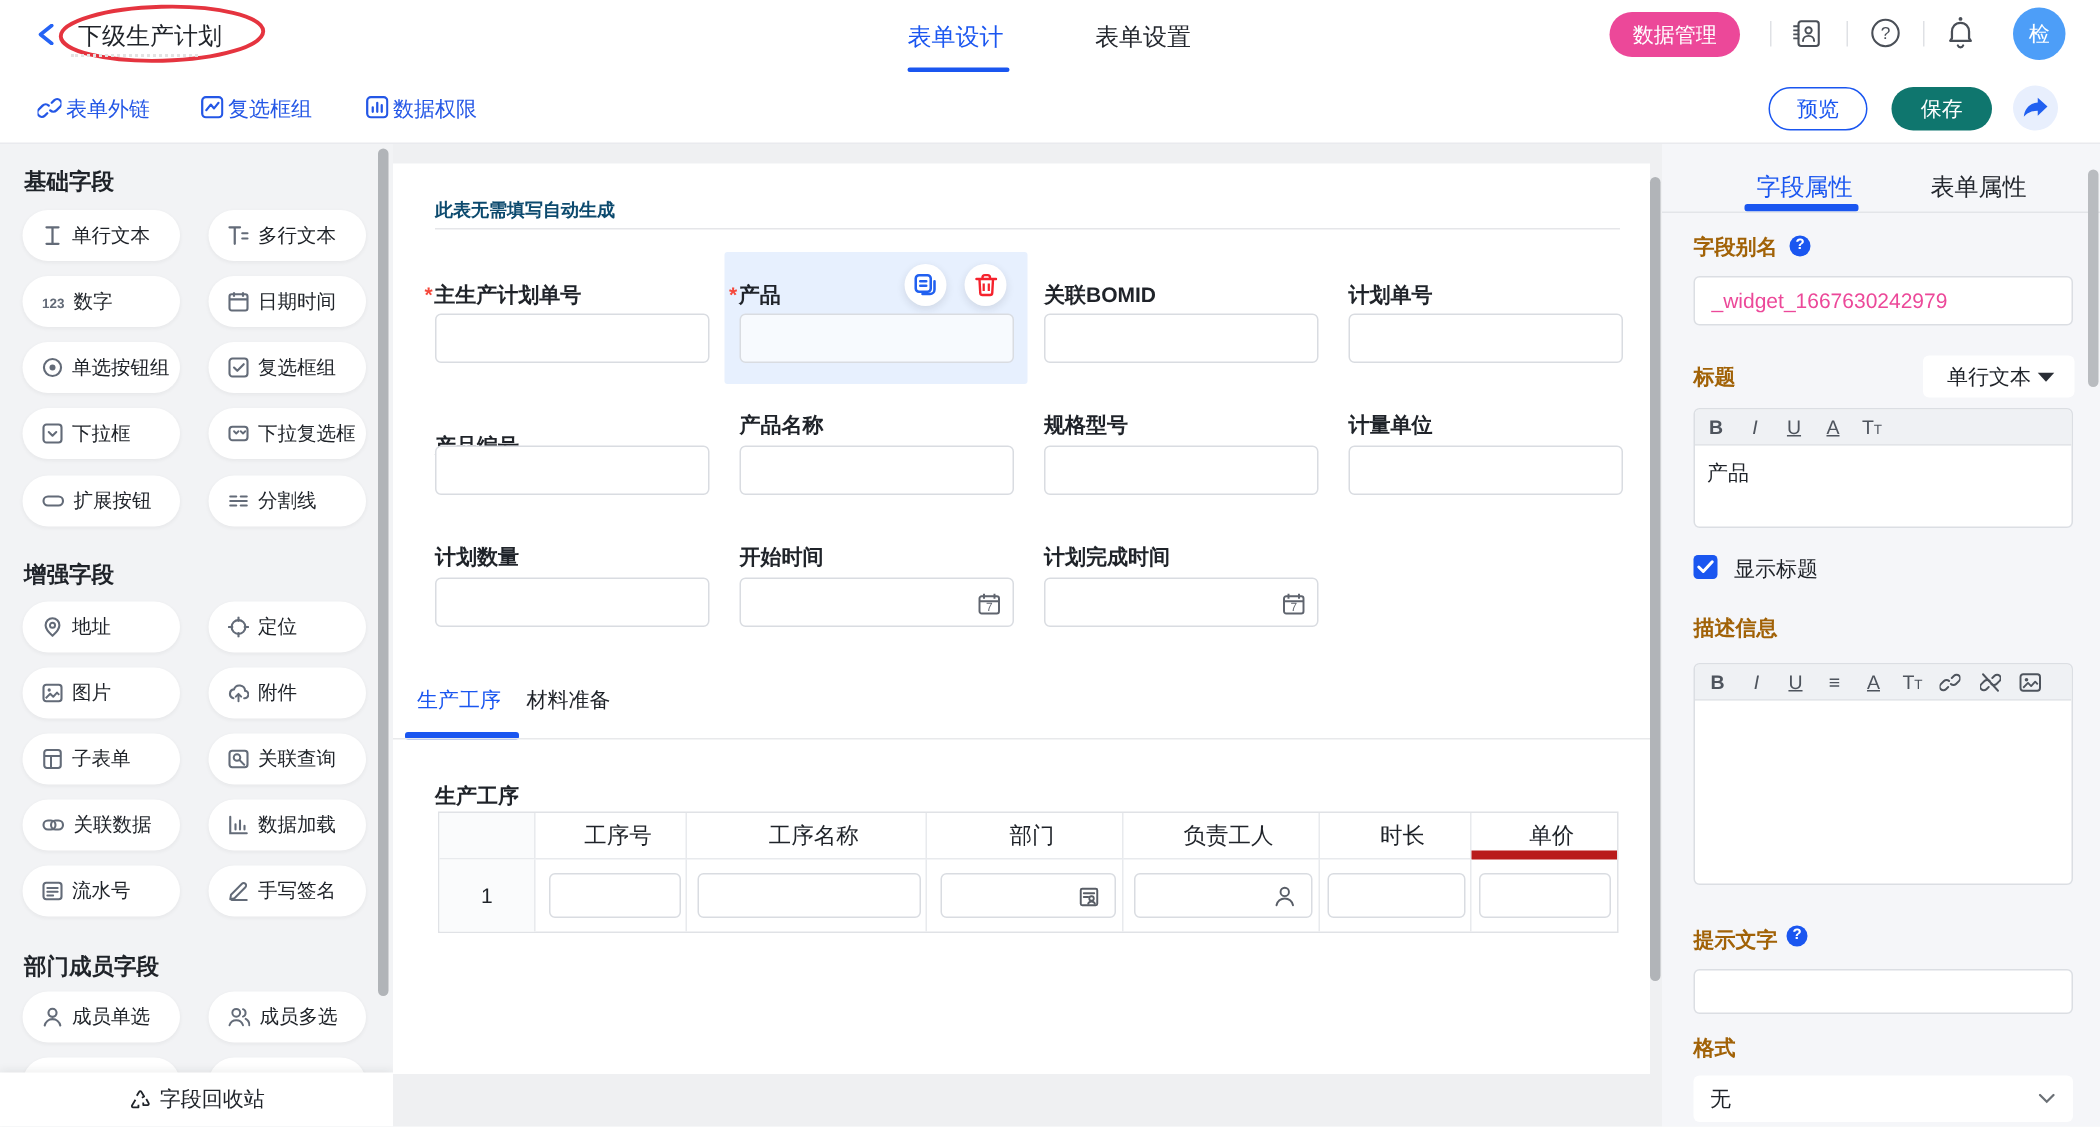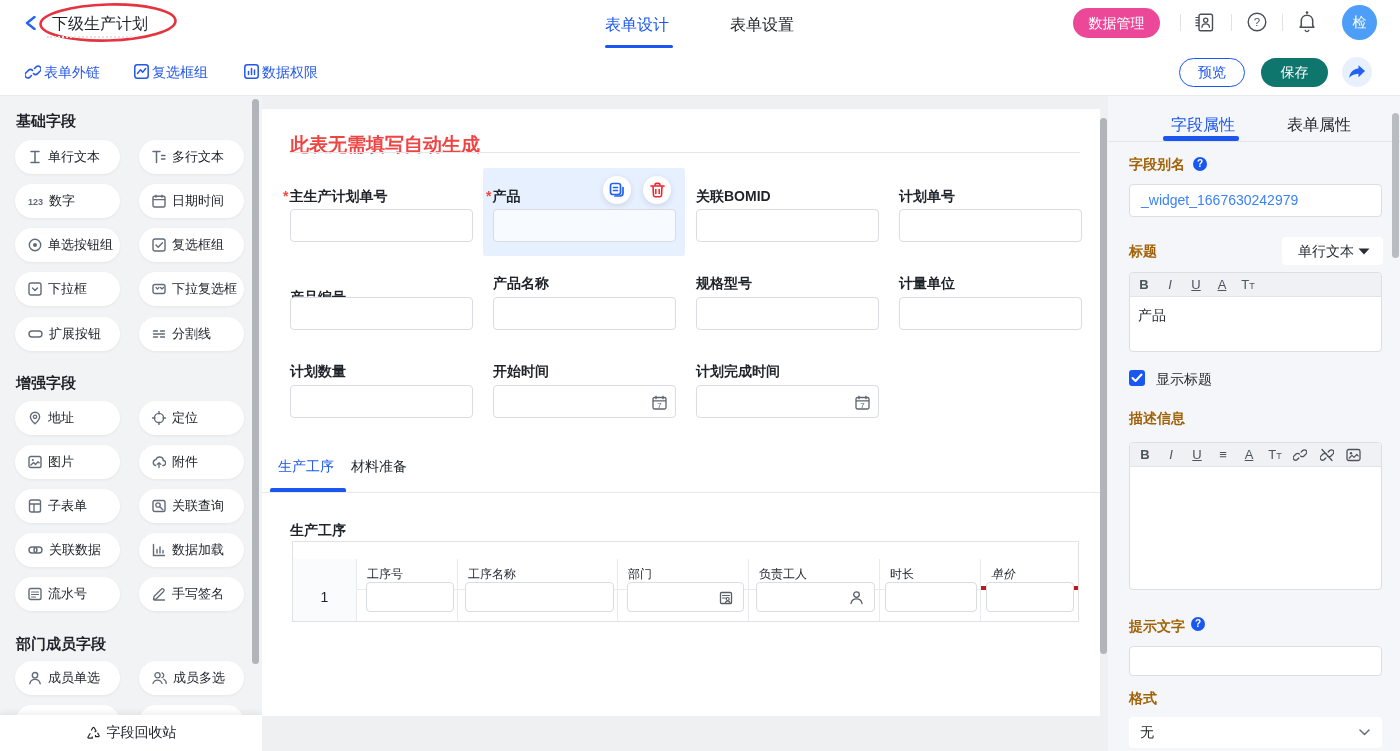--- a/index.html
+++ b/index.html
@@ -27,34 +27,34 @@
 .sidebar{position:absolute;left:0;top:96px;width:262px;height:655px;background:#f2f3f5;overflow:hidden;padding-left:32px;}
 .sec-title{position:absolute;left:16px;font-size:15px;font-weight:bold;color:#1f2329;}
 .pill{position:absolute;width:105px;height:34px;border-radius:18px;background:#fff;box-shadow:0 1px 3px rgba(31,35,41,.06);font-size:13px;color:#20242a;display:flex;align-items:center;padding-left:13px;white-space:nowrap;}
 .pill svg{margin-right:6px;flex:none;}
 .sb-scroll{position:absolute;left:252px;top:3px;width:7px;height:565px;border-radius:4px;background:#b1b4b8;}
 .recycle{position:absolute;left:0;top:619px;width:262px;height:36px;background:#fff;box-shadow:0 -2px 6px rgba(31,35,41,.08);font-size:14px;color:#20242a;display:flex;align-items:center;justify-content:center;}
 
 .canvas{position:absolute;left:262px;top:96px;width:846px;height:655px;background:#eff0f2;}
 .form{position:absolute;left:0;top:13px;width:838px;height:607px;background:#fff;}
 .cv-scroll{position:absolute;left:838px;top:22px;width:7px;height:536px;background:#b1b4b8;border-radius:4px;}
-.fm-title{position:absolute;left:28px;top:23px;font-size:19px;font-weight:bold;color:#ef4444;}
+.fm-title{position:absolute;left:28px;top:23px;font-size:12px;font-weight:bold;color:#0c4a6e;}
 .fm-div{position:absolute;left:28px;top:43px;width:790px;height:1px;background:#e5e6e9;}
 .flabel{position:absolute;font-size:14px;font-weight:bold;color:#1f2329;white-space:nowrap;}
 .flabel .req{color:#f5483b;margin-right:1px;font-weight:bold;}
 .finput{position:absolute;width:183px;height:33px;border:1px solid #d9dce1;border-radius:4px;background:#fff;}
 .fsel{position:absolute;left:221px;top:59px;width:202px;height:88px;background:#e7f0fe;border-radius:2px;}
 .cirbtn{position:absolute;top:-12px;width:28px;height:28px;border-radius:50%;background:#fff;box-shadow:0 2px 6px rgba(31,35,41,.12);display:flex;align-items:center;justify-content:center;}
 .ctab1{position:absolute;left:16px;top:349px;font-size:14px;color:#1a56f0;}
 .ctab2{position:absolute;left:89px;top:349px;font-size:14px;color:#1f2329;}
 .ctabu{position:absolute;left:8px;top:379px;width:76px;height:5px;background:#1a56f0;border-radius:2px;}
 .ctabsep{position:absolute;left:0;top:383px;width:838px;height:1px;background:#e8e9eb;}
 .sub-title{position:absolute;left:28px;top:413px;font-size:14px;font-weight:bold;color:#1f2329;}
 .gtable{position:absolute;left:30px;top:432px;width:787px;height:81px;border:1px solid #e0e2e6;background:#fff;}
-.gth{position:absolute;top:17px;height:31px;border-right:1px solid #e8eaed;font-size:12px;color:#1f2329;line-height:31px;padding-left:10px;}
+.gth{position:absolute;top:0;height:31px;border-right:1px solid #e8eaed;font-size:15px;color:#1f2329;line-height:31px;padding-left:10px;text-align:center;}
 .gtd{position:absolute;top:31px;height:48px;border-right:1px solid #e8eaed;}
 .ginput{position:absolute;top:9px;height:30px;border:1px solid #d9dce1;border-radius:4px;background:#fff;}
 
 .rpanel{position:absolute;left:1108px;top:96px;width:292px;height:655px;background:#f5f6f9;}
 .rtab1{position:absolute;left:63px;top:19px;font-size:16px;color:#1a56f0;}
 .rtab2{position:absolute;left:179px;top:19px;font-size:16px;color:#23272e;}
 .rtabu{position:absolute;left:55px;top:40px;width:76px;height:5px;background:#1a56f0;border-radius:2px;}
 .rtabsep{position:absolute;left:0;top:45px;width:292px;height:1px;background:#e3e5e9;}
 .rlabel{position:absolute;left:21px;font-size:14px;font-weight:bold;color:#a16207;}
 .rinput{position:absolute;left:21px;width:253px;border:1px solid #dbdee3;border-radius:4px;background:#fff;font-size:13px;color:#51565f;}
@@ -293,21 +293,21 @@
       <div class="ctabsep"></div>
       <div class="sub-title">生产工序</div>
 
       <div class="gtable">
         <div class="gth" style="left:0;width:64px;border-bottom:1px solid #e8eaed;background:#fafbfc;"></div>
         <div class="gth" style="left:64px;width:101px;border-bottom:1px solid #e8eaed;">工序号</div>
         <div class="gth" style="left:165px;width:160px;border-bottom:1px solid #e8eaed;">工序名称</div>
         <div class="gth" style="left:325px;width:131px;border-bottom:1px solid #e8eaed;">部门</div>
         <div class="gth" style="left:456px;width:131px;border-bottom:1px solid #e8eaed;">负责工人</div>
         <div class="gth" style="left:587px;width:101px;border-bottom:1px solid #e8eaed;">时长</div>
-        <div class="gth" style="left:688px;width:97px;border-right:none;border-bottom:4px solid #b91c1c;font-style:italic;">单价</div>
+        <div class="gth" style="left:688px;width:97px;border-right:none;border-bottom:6px solid #b91c1c;">单价</div>
         <div class="gtd" style="left:0;width:64px;text-align:center;font-size:14px;color:#1f2329;line-height:49px;background:#fafbfc;">1</div>
         <div class="gtd" style="left:64px;width:101px">
             <div class="ginput" style="left:9px;width:88px"></div>
           </div>
         <div class="gtd" style="left:165px;width:160px">
             <div class="ginput" style="left:7px;width:149px"></div>
           </div>
         <div class="gtd" style="left:325px;width:131px">
             <div class="ginput" style="left:9px;width:117px">
               <svg style="position:absolute;right:10px;top:8px" width="14" height="14" viewBox="0 0 14 14">
@@ -337,21 +337,21 @@
     <div class="cv-scroll"></div>
   </div>
 
   <div class="rpanel" id="rpanel">
     <div class="rtab1">字段属性</div>
     <div class="rtab2">表单属性</div>
     <div class="rtabu"></div>
     <div class="rtabsep"></div>
     <div class="rlabel" style="top:60px">字段别名</div>
     <div class="qmark" style="left:85px;top:61px">?</div>
-    <div class="rinput" style="top:88px;height:33px;line-height:31px;padding-left:11px;font-size:14px;color:#3b82f6;">_widget_1667630242979</div>
+    <div class="rinput" style="top:88px;height:33px;line-height:31px;padding-left:11px;font-size:14px;color:#ec4899;">_widget_1667630242979</div>
     <div class="rlabel" style="top:147px">标题</div>
     <div class="abs" style="left:174px;top:141px;width:101px;height:28px;background:#fff;border-radius:4px;font-size:14px;color:#1f2329;line-height:28px;padding-left:16px;">单行文本<svg style="position:absolute;right:13px;top:11px" width="12" height="7" viewBox="0 0 12 7">
           <path d="M0.5 0.5L6 6.5L11.5 0.5z" fill="#2a2e36"></path>
         </svg></div>
     <div class="rbox" style="top:176px;height:80px;">
       <div class="rtb">
           <span style="font-weight:bold">B</span>
           <span style="font-style:italic">I</span>
           <span style="text-decoration:underline">U</span>
           <span style="text-decoration:underline">A</span>

